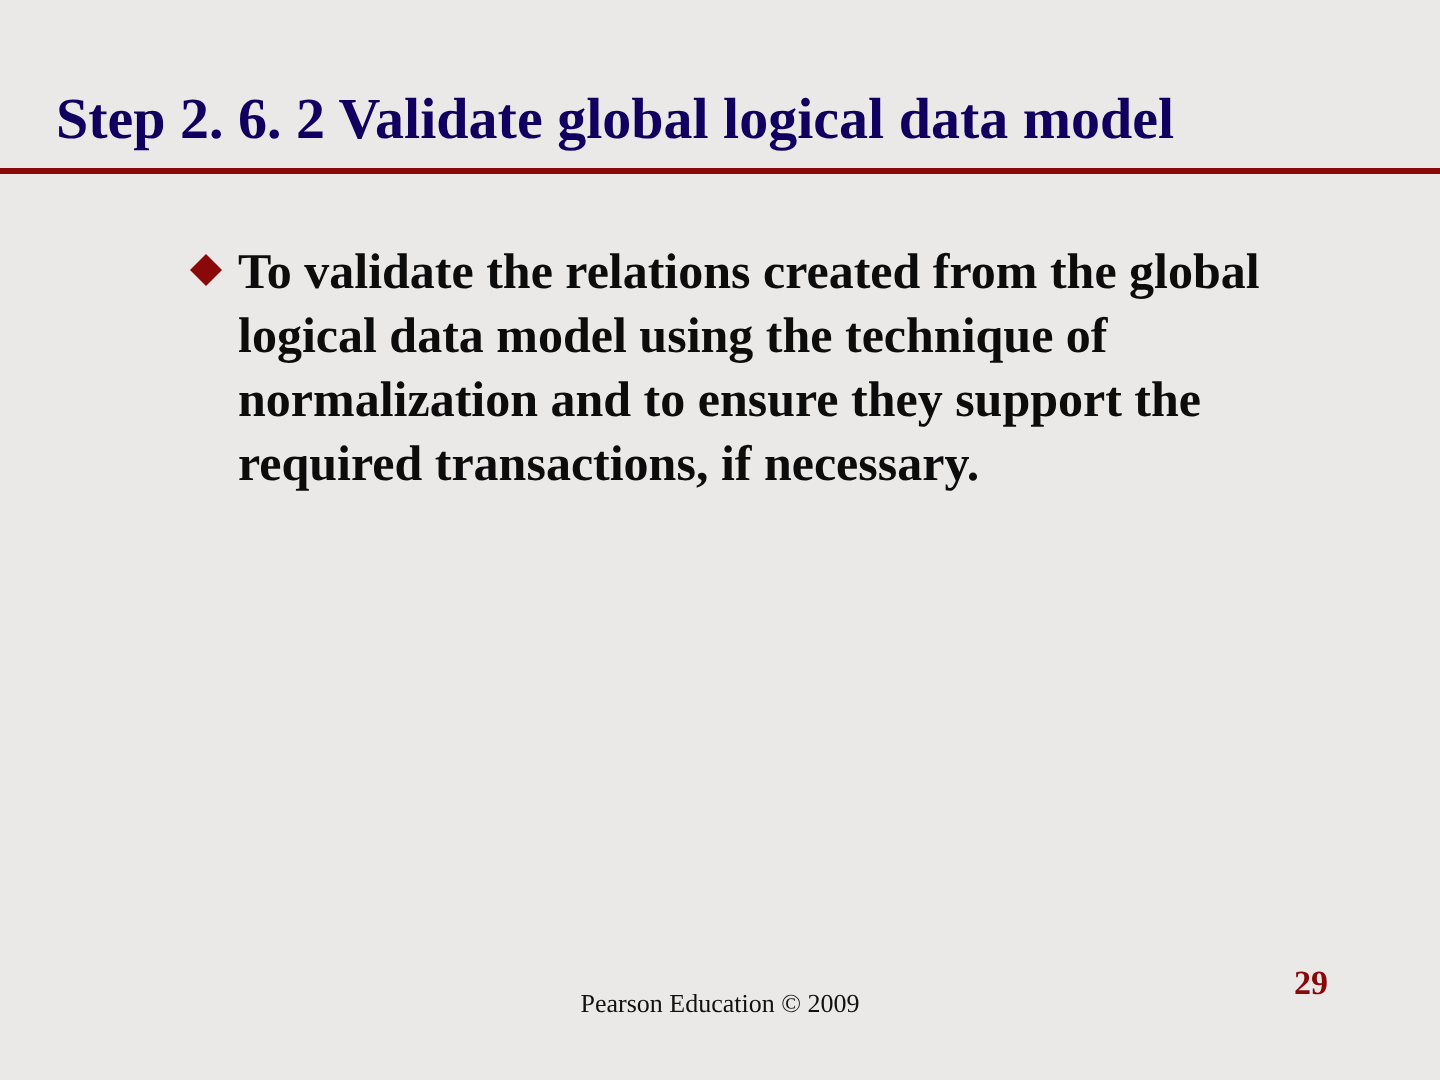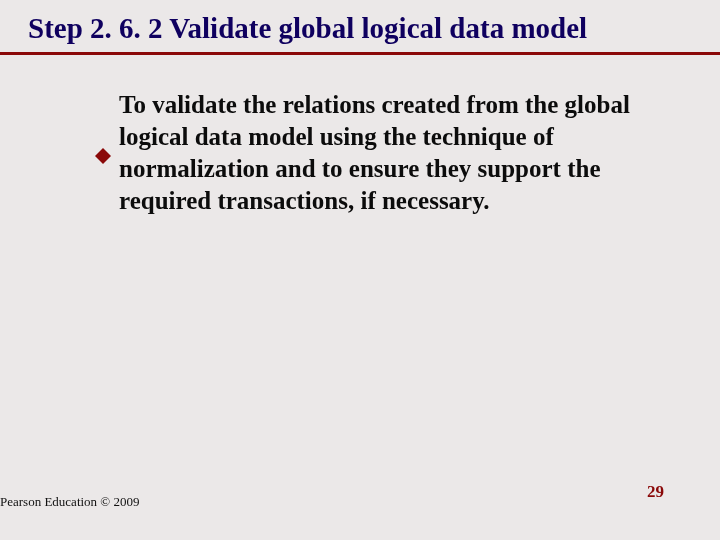--- a/index.html
+++ b/index.html
@@ -5,59 +5,61 @@
   * { margin: 0; padding: 0; box-sizing: border-box; }
   html, body { width: 720px; height: 540px; }
   body {
     background: #ebe8e8;
     font-family: "Times New Roman", Times, serif;
     position: relative;
     overflow: hidden;
   }
   .title-area {
     padding: 10px 28px 0 28px;
+    margin-top: 32px;
   }
   .title {
     color: #0f005f;
     font-size: 29px;
     font-weight: bold;
     line-height: 1.25;
   }
   .rule {
     border: none;
     border-top: 3px solid #8a0808;
     margin-top: 6px;
     width: 100%;
   }
   .body-area {
     padding: 34px 50px 0 95px;
   }
   .bullet-row {
     display: flex;
-    align-items: center;
+    align-items: flex-start;
   }
   .bullet-icon {
     flex: 0 0 auto;
     width: 16px;
     height: 16px;
     margin-top: 6px;
     margin-right: 8px;
   }
   .bullet-icon svg { display: block; }
   .bullet-text {
     color: #0c0c0c;
     font-size: 25px;
     font-weight: bold;
     line-height: 1.28;
   }
   .footer-credit {
     position: absolute;
     left: 0;
     width: 100%;
     bottom: 30px;
+    text-align: center;
     color: #111;
     font-size: 13px;
   }
   .slide-number {
     position: absolute;
     right: 56px;
     bottom: 38px;
     color: #8a0808;
     font-size: 17px;
     font-weight: bold;

